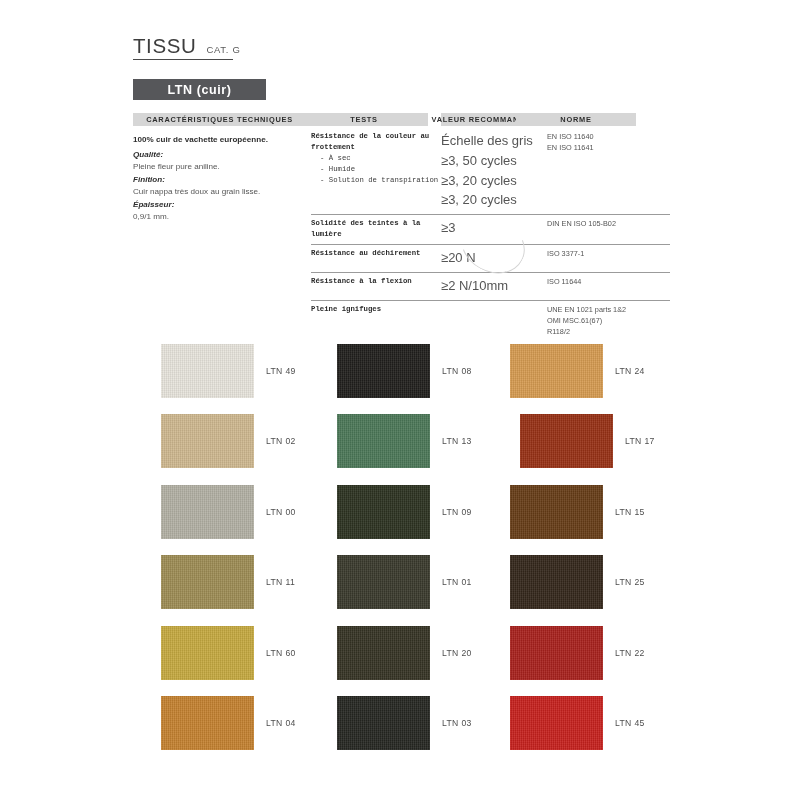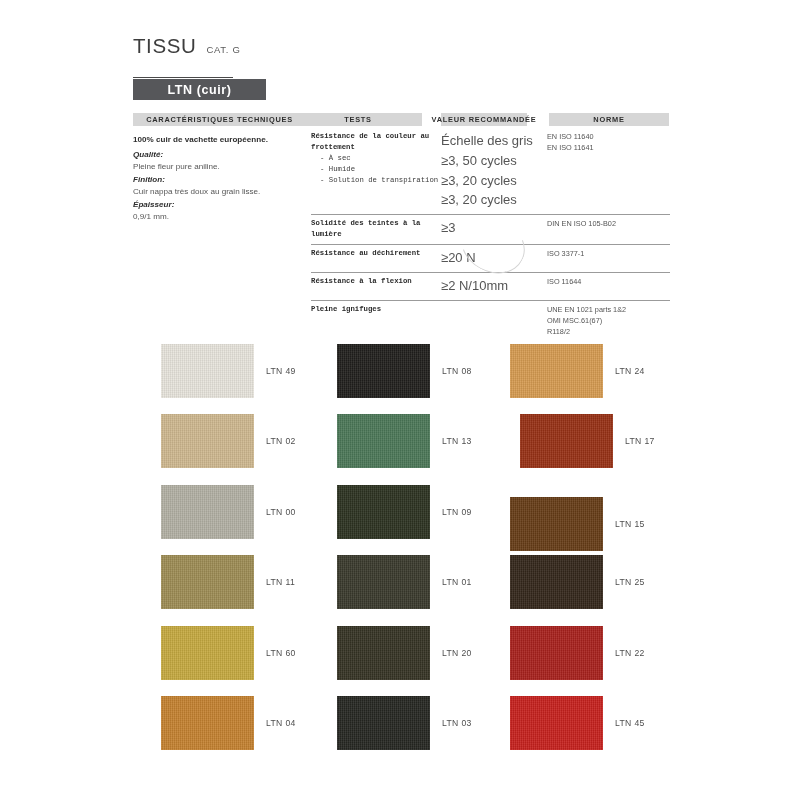--- a/index.html
+++ b/index.html
@@ -19,21 +19,21 @@
   
   .title-block {
     position: absolute;
     left: 133px;
     top: 34px;
   }
   .title-row {
     display: flex;
     align-items: baseline;
     border-bottom: 1.4px solid #4a4a4a;
-    padding-bottom: 19px;
+    padding-bottom: 1px;
     width: 100px;
   }
   .title-main {
     font-size: 20.5px;
     letter-spacing: 0.6px;
     color: #3d3d3d;
     font-weight: 400;
   }
   .title-cat {
     font-size: 9.5px;
@@ -69,23 +69,23 @@
     font-size: 7.4px;
     font-weight: bold;
     letter-spacing: 0.75px;
     display: flex;
     align-items: center;
     justify-content: center;
     text-align: center;
     white-space: nowrap;
   }
   #hdr-carac { left: 133px;  top: 113px; width: 173px; }
-  #hdr-tests { left: 294px;  top: 113px; width: 128px; }
+  #hdr-tests { left: 300px;  top: 113px; width: 128px; }
   #hdr-val   { left: 441px;  top: 113px; width: 86px; }
-  #hdr-norme { left: 549px;  top: 113px; width: 120px; }
+  #hdr-norme { left: 516px;  top: 113px; width: 120px; }
 
   
   .spec-panel {
     position: absolute;
     left: 133px;
     top: 134px;
     width: 168px;
     font-size: 8.1px;
     line-height: 1.42;
     color: #4a4a4a;
@@ -326,21 +326,21 @@
       <div class="sw-label">LTN 17</div>
     </div>
     <div class="sw-cell" style="left: 0px; top: 141px;">
       <div class="sw-chip" style="background-color: rgb(178, 176, 164);"></div>
       <div class="sw-label">LTN 00</div>
     </div>
     <div class="sw-cell" style="left: 176px; top: 141px;">
       <div class="sw-chip" style="background-color: rgb(44, 50, 32);"></div>
       <div class="sw-label">LTN 09</div>
     </div>
-    <div class="sw-cell" style="left: 349px; top: 153px;">
+    <div class="sw-cell" style="left: 349px; top: 141px;">
       <div class="sw-chip" style="background-color: rgb(102, 60, 22);"></div>
       <div class="sw-label">LTN 15</div>
     </div>
     <div class="sw-cell" style="left: 0px; top: 211px;">
       <div class="sw-chip" style="background-color: rgb(157, 140, 84);"></div>
       <div class="sw-label">LTN 11</div>
     </div>
     <div class="sw-cell" style="left: 176px; top: 211px;">
       <div class="sw-chip" style="background-color: rgb(57, 57, 44);"></div>
       <div class="sw-label">LTN 01</div>

